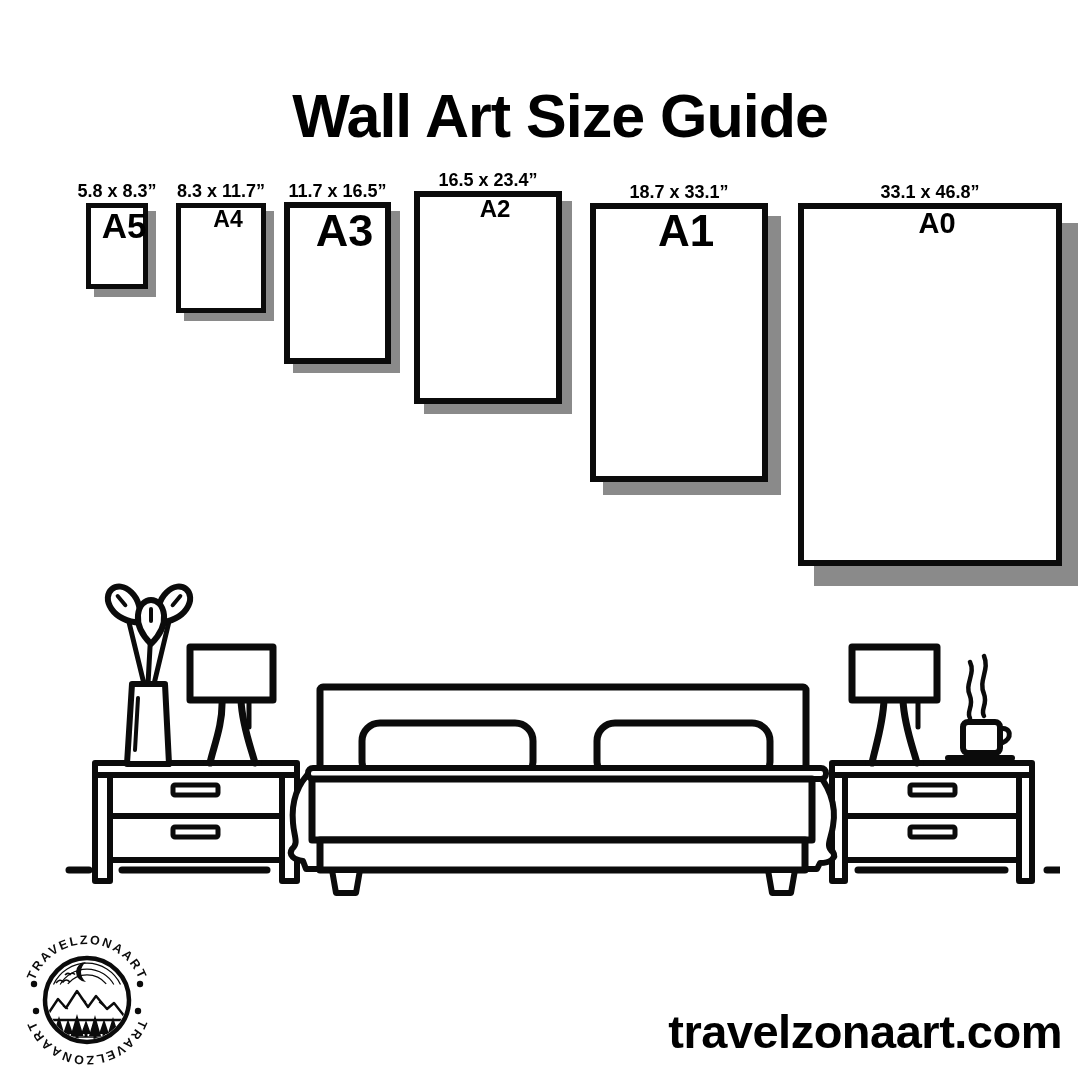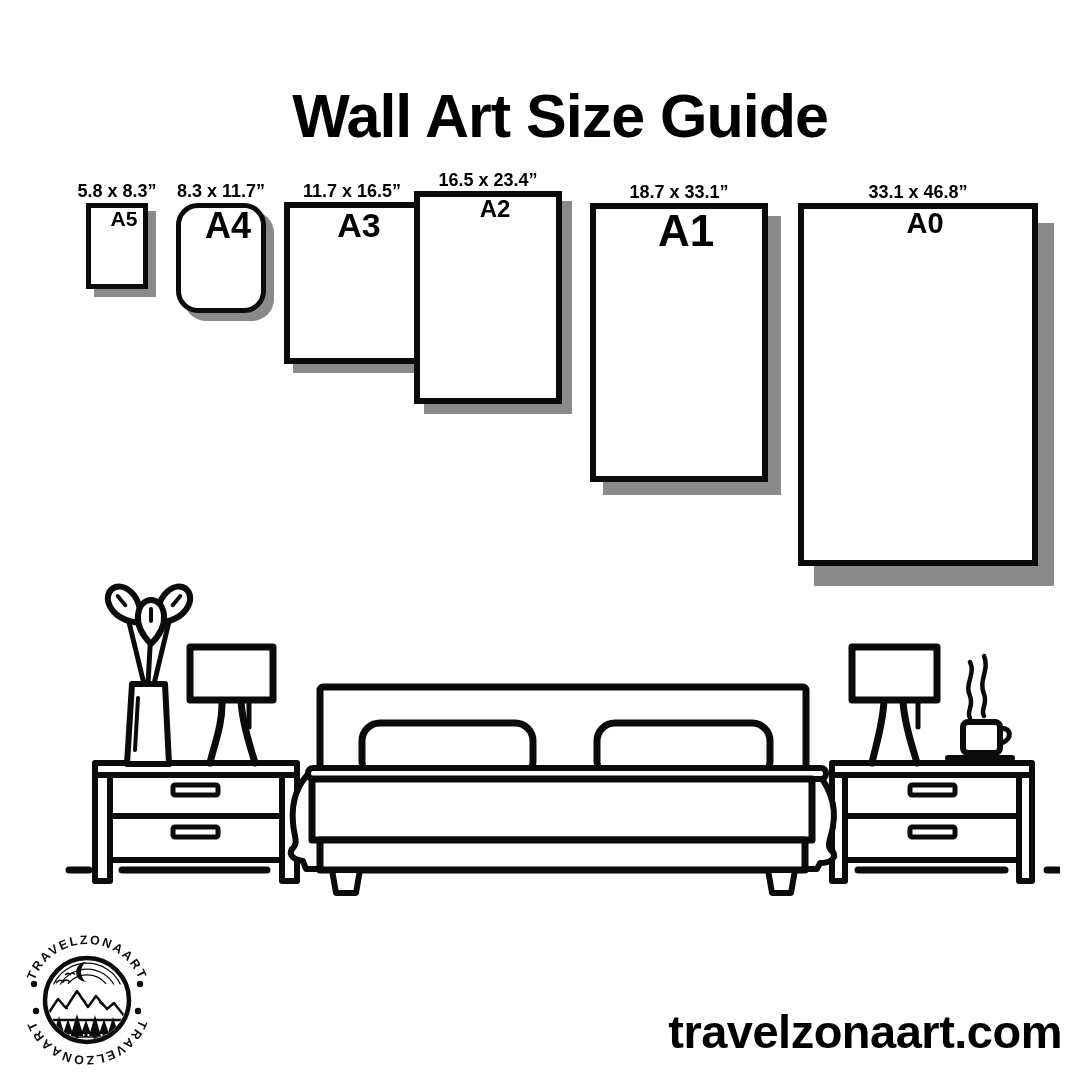--- a/index.html
+++ b/index.html
@@ -14,30 +14,30 @@
   .paper{
     position:absolute;background:#fff;border:6px solid #0b0b0b;box-sizing:border-box;
     display:flex;align-items:flex-start;justify-content:center;padding-left:14px;
   }
   .paper .dims{
     position:absolute;top:-27px;left:50%;transform:translateX(-50%);
     font-size:18px;font-weight:bold;white-space:nowrap;
   }
   .paper .code{font-weight:bold;line-height:1;}
   .a5{left:66px; top:203px;width:62px; height:86px; border-width:5px;box-shadow:8px 8px 0 #8a8a8a;}
-  .a5 .code{font-size:21px;}
-  .a4{left:156px;top:203px;width:90px; height:110px;border-width:5px;box-shadow:8px 8px 0 #8a8a8a;border-radius:22px;}
-  .a4 .code{font-size:36px;}
-  .a3{left:264px;top:202px;width:136px;height:162px;box-shadow:9px 9px 0 #8a8a8a;}
-  .a3 .code{font-size:34px;}
+  .a5 .code{font-size:35px;}
+  .a4{left:156px;top:203px;width:90px; height:110px;border-width:5px;box-shadow:8px 8px 0 #8a8a8a;}
+  .a4 .code{font-size:23px;}
+  .a3{left:264px;top:202px;width:107px;height:162px;box-shadow:9px 9px 0 #8a8a8a;}
+  .a3 .code{font-size:45px;}
   .a2{left:394px;top:191px;width:148px;height:213px;box-shadow:10px 10px 0 #8a8a8a;}
   .a2 .code{font-size:24px;}
   .a1{left:570px;top:203px;width:178px;height:279px;box-shadow:13px 13px 0 #8a8a8a;}
   .a1 .code{font-size:44px;}
-  .a0{left:778px;top:203px;width:240px;height:363px;box-shadow:16px 20px 0 #8a8a8a;}
+  .a0{left:778px;top:203px;width:264px;height:363px;box-shadow:16px 20px 0 #8a8a8a;}
   .a0 .code{font-size:29px;}
   .bedroom{position:absolute;left:40px;top:580px;width:1000px;height:325px;}
   .logo{position:absolute;left:5px;top:928px;width:124px;height:144px;}
   .logo text{font-family:"Liberation Sans", sans-serif;font-weight:bold;font-size:12.5px;letter-spacing:2px;fill:#0b0b0b;}
   .website{
     position:absolute;top:1004px;right:38px;font-size:47px;font-weight:bold;
     letter-spacing:-0.5px;white-space:nowrap;
   }
 </style>
 </head>

